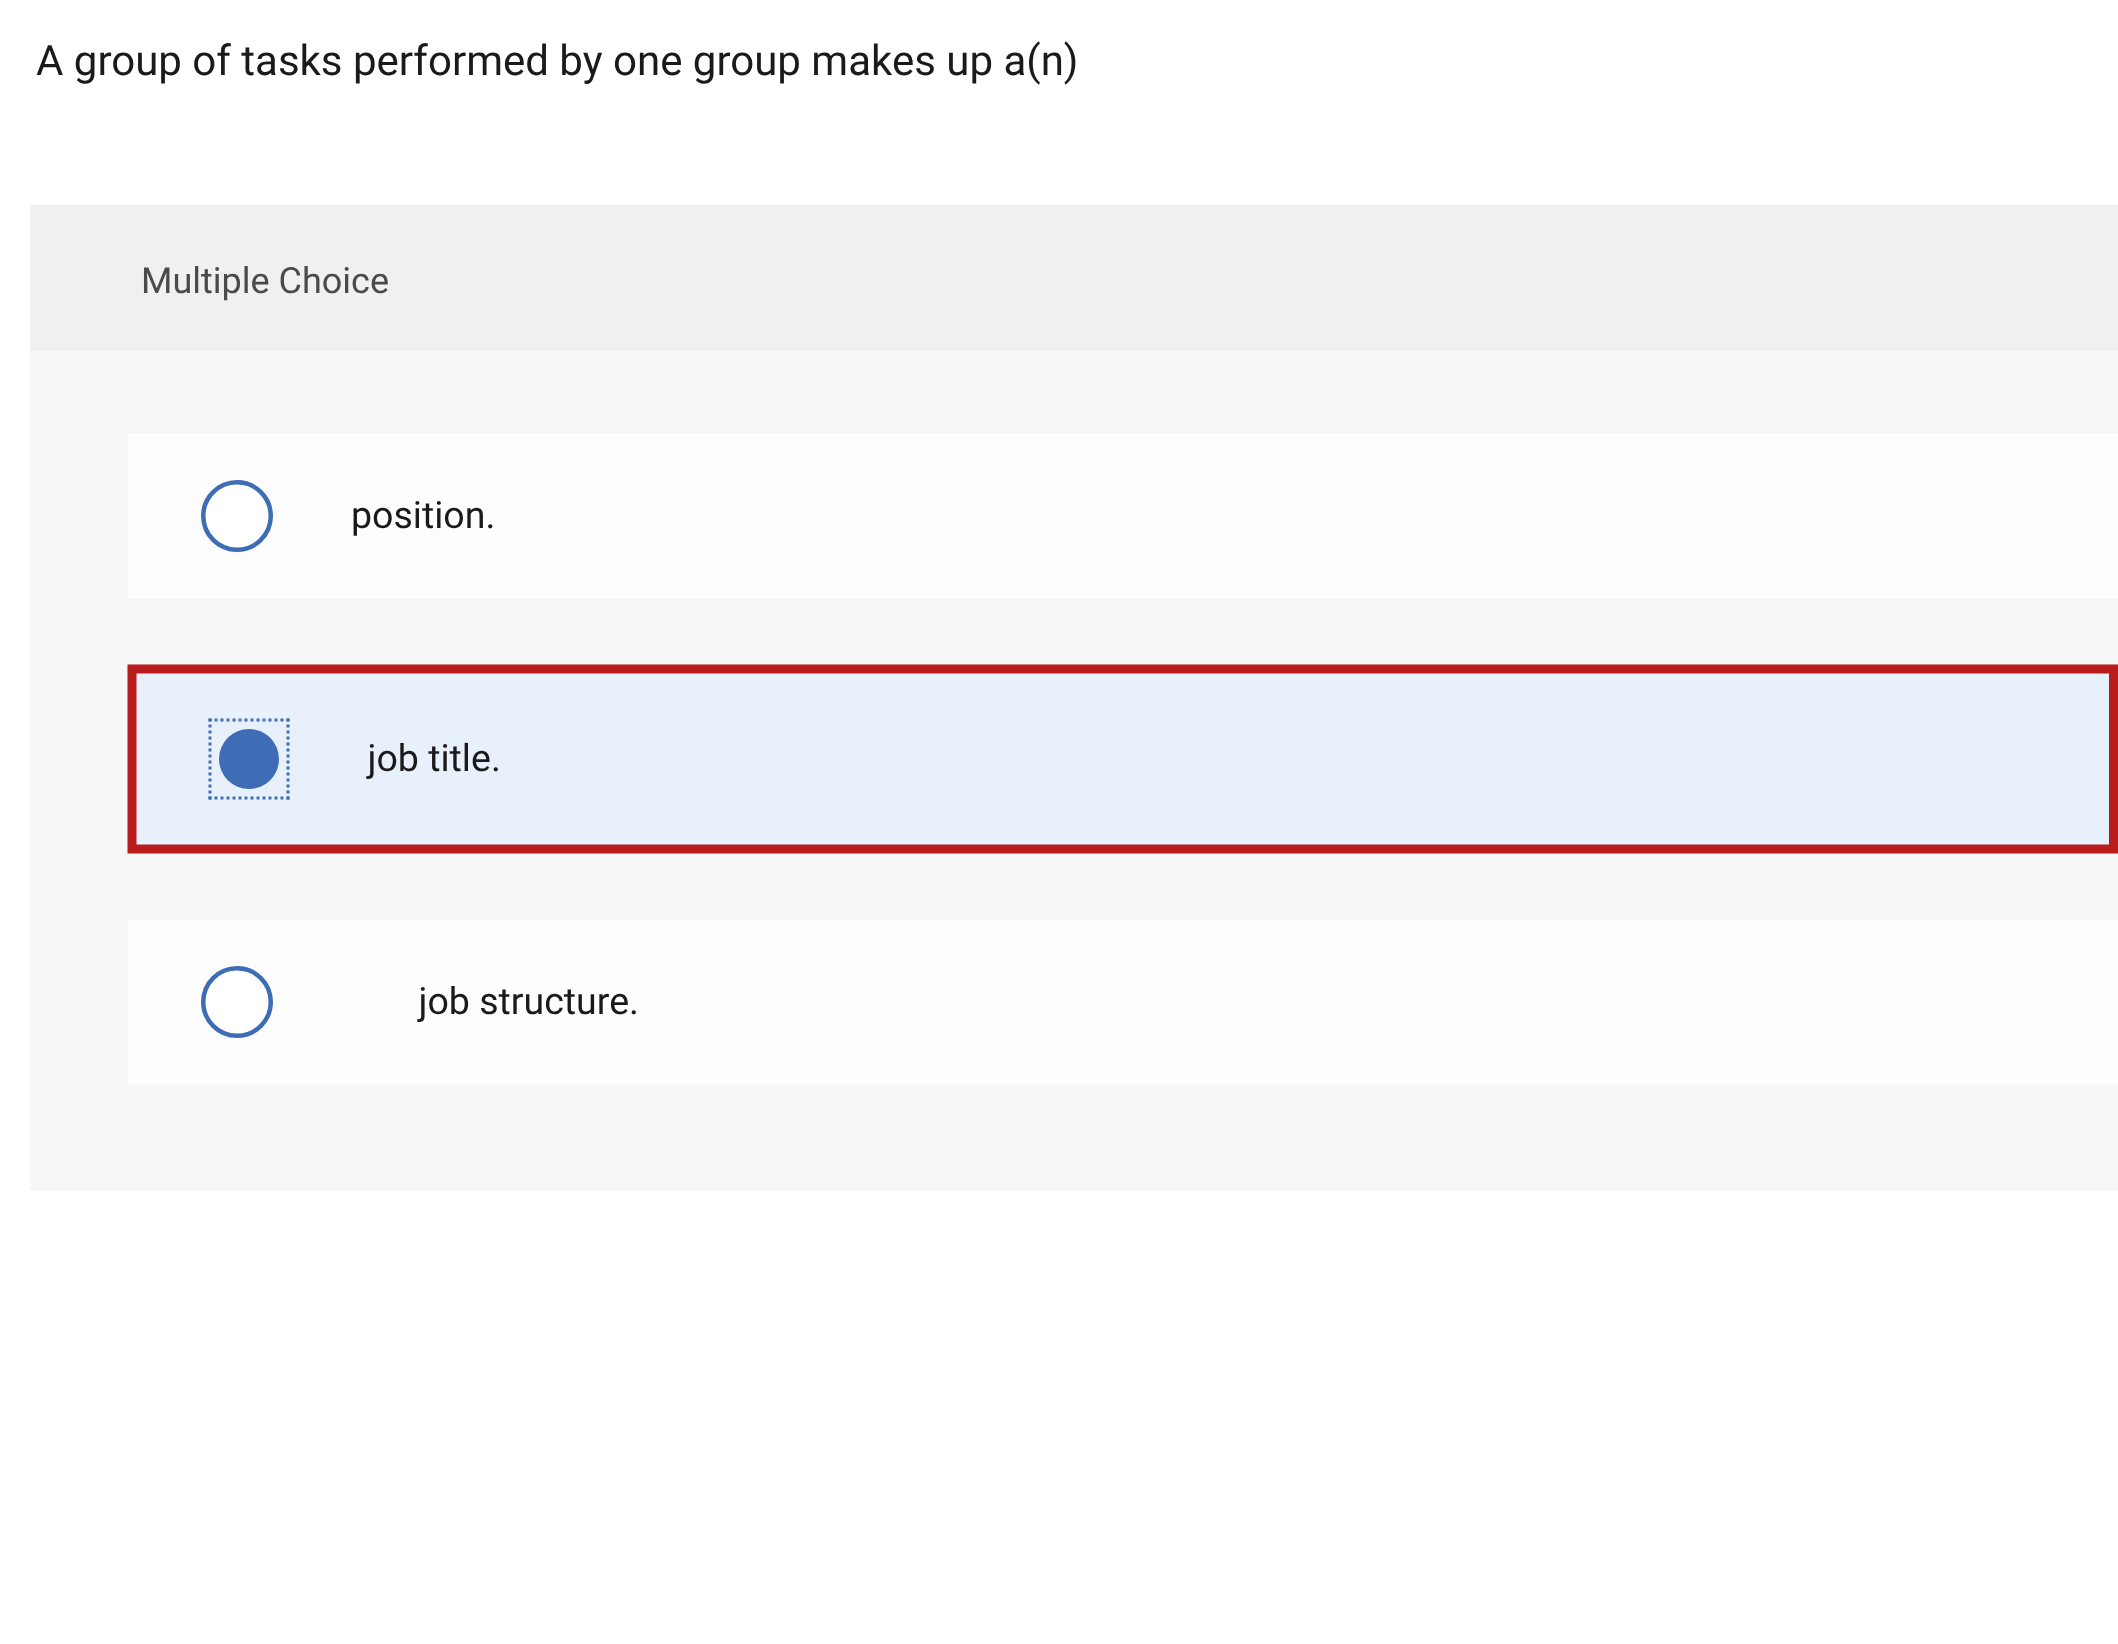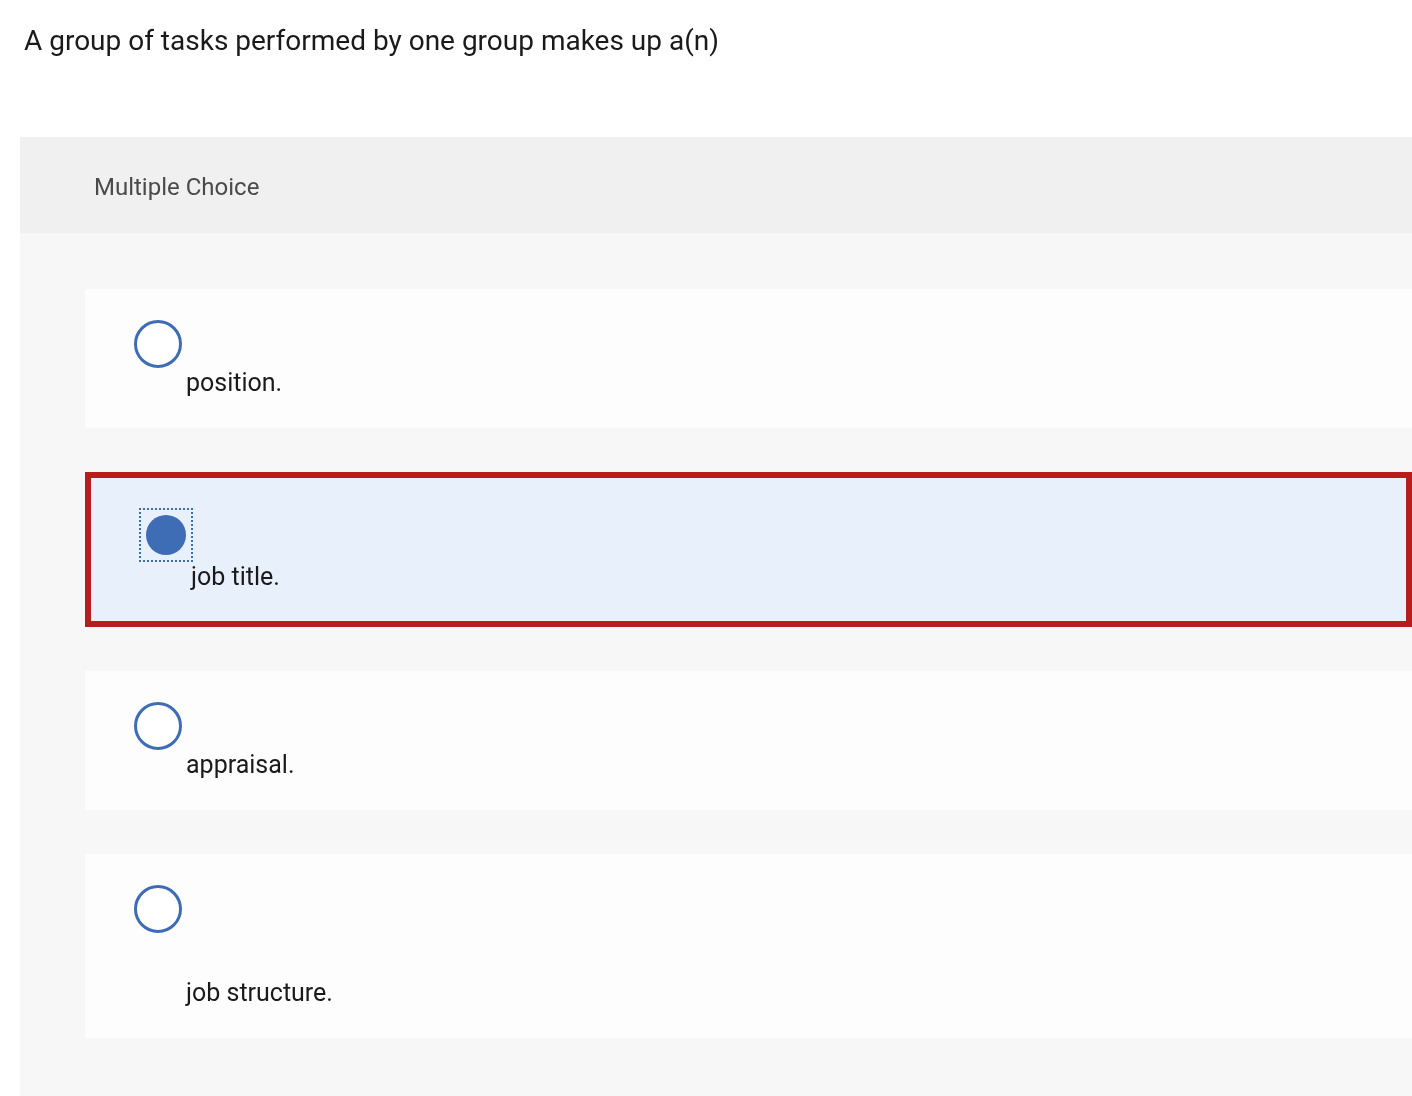--- a/index.html
+++ b/index.html
@@ -40,23 +40,23 @@
       background: #f7f7f7;
       padding: 56px 0 70px 0;
     }
     
     .option-row {
       background: #fdfdfd;
       margin-left: 65px;
       margin-bottom: 44px;
       padding: 30px 48px;
       display: flex;
+      align-items: center;
       cursor: pointer;
       border: 1px solid transparent;
-      flex-direction: column;
     }
     
     .option-row:last-child {
       margin-bottom: 0;
       gap: 45px;
     }
     
     .option-row.selected {
       background: #e8f0fc;
       border: 6px solid #b91c1c;
@@ -119,26 +119,20 @@
       <div class="option-label">position.</div>
     </div>
 
     <div class="option-row selected">
       <div class="radio-circle">
         <div class="radio-inner"></div>
       </div>
       <div class="option-label">job title.</div>
     </div>
 
-    <div class="option-row">
-      <div class="radio-circle">
-        
-      </div>
-      <div class="option-label">appraisal.</div>
-    </div>
 
     <div class="option-row">
       <div class="radio-circle">
         
       </div>
       <div class="option-label">job structure.</div>
     </div>
 
   </div>
 </div>

